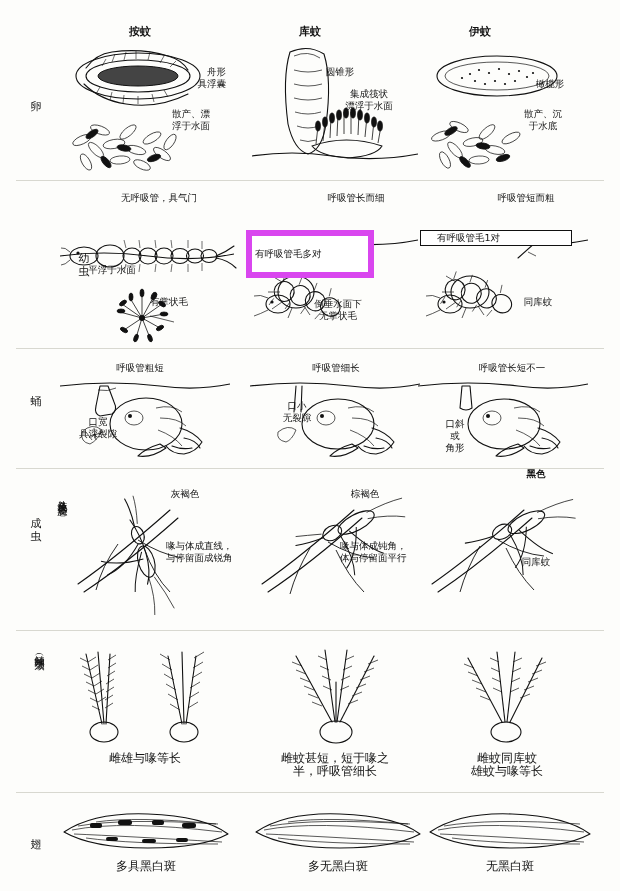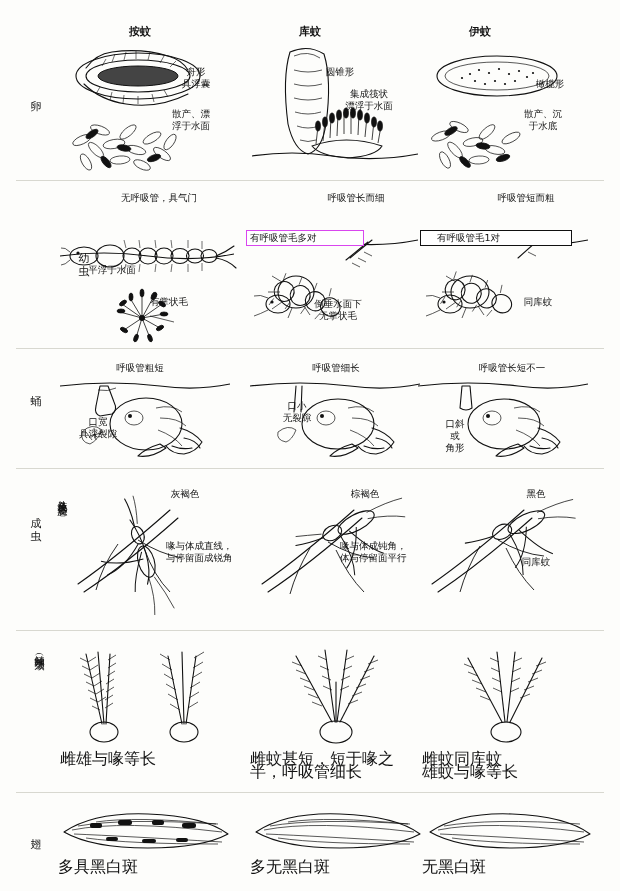--- a/index.html
+++ b/index.html
@@ -43,23 +43,23 @@
   }
   .art{position:absolute;}
   .art svg{display:block;overflow:visible;}
   .divider{
     position:absolute;
     left:16px;right:16px;
     border-top:1px solid #d8d8d0;
   }
   .caption{
     position:absolute;
-    font-size:16px;
+    font-size:12px;
     line-height:13px;
-    text-align:left;
+    text-align:center;
     color:#111;
     white-space:pre-line;
   }
   .ink{fill:none;stroke:#111;stroke-width:1.1;stroke-linecap:round;stroke-linejoin:round;}
   .ink-fill{fill:#111;stroke:#111;stroke-width:0.8;}
   .ink-thin{fill:none;stroke:#111;stroke-width:0.7;}
   .water{stroke:#111;stroke-width:1.2;fill:none;}
 </style>
 </head>
 <body>
@@ -109,21 +109,21 @@
         </g>
         <g class="ink-fill">
           <ellipse cx="26" cy="14" rx="7" ry="3" transform="rotate(-35 26 14)"></ellipse>
           <ellipse cx="58" cy="28" rx="7" ry="3" transform="rotate(10 58 28)"></ellipse>
           <ellipse cx="88" cy="38" rx="7" ry="3" transform="rotate(-20 88 38)"></ellipse>
           <ellipse cx="40" cy="42" rx="7" ry="3" transform="rotate(50 40 42)"></ellipse>
         </g>
       </g>
     </svg>
   </div>
-  <div class="note" style="left:166px;top:66px;width:60px;">舟形
+  <div class="note" style="left:166px;top:66px;width:60px;text-align:right;">舟形
 具浮囊</div>
   <div class="note" style="left:158px;top:108px;width:66px;">散产、漂
 浮于水面</div>
 
   <div class="art" style="left:250px;top:40px;">
     <svg width="170" height="130" viewBox="0 0 170 130">
 
       <path d="M40 12 q18 -8 34 2 q8 26 2 70 q-4 26 -18 30 q-14 -4 -20 -30 q-6 -46 2 -72 z" class="ink" stroke-width="1.5"></path>
       <path d="M44 16 q14 -6 26 2" class="ink-thin"></path>
       <g class="ink-thin">
@@ -280,21 +280,21 @@
         <path d="M34 74 l-10 -6 M32 84 l-12 0 M34 94 l-10 7 M44 100 l-4 10 M56 98 l6 9"></path>
       </g>
       <ellipse cx="30" cy="96" rx="12" ry="9" class="ink"></ellipse>
       <circle cx="24" cy="94" r="1.6" fill="#111"></circle>
       <g class="ink-thin">
         <path d="M20 90 q-8 -4 -14 -2 M20 102 q-8 4 -14 6"></path>
       </g>
     </svg>
   </div>
   <div class="note" style="left:296px;top:192px;width:120px;">呼吸管长而细</div>
-  <div class="note left" style="left:246px;top:230px;width:110px;border:1px solid #d946ef;padding:1px 3px;background:#fff;">有呼吸管毛多对</div>
+  <div class="note left" style="left:246px;top:230px;width:110px;border:6px solid #d946ef;padding:12px 3px;background:#fff;">有呼吸管毛多对</div>
   <div class="note" style="left:298px;top:298px;width:80px;">倒垂水面下
 无掌状毛</div>
 
   <div class="art" style="left:418px;top:208px;">
     <svg width="175" height="135" viewBox="0 0 175 135">
       <path d="M6 34 q40 -6 80 0 q44 6 84 -2" class="water"></path>
       <path d="M118 34 l-18 16" class="ink" stroke-width="2.4"></path>
       <g stroke="#111" stroke-width="0.7">
           <path d="M110 44 l8 4"></path>
         </g>
@@ -469,21 +469,21 @@
           </g>
         <g stroke="#111" stroke-width="1" fill="none">
           <path d="M26 20 q2 26 -6 42 M36 20 q10 26 20 36 M44 20 q-12 24 -28 32"></path>
         </g>
       </g>
       <g stroke="#111" stroke-width="0.9" fill="none">
         <path d="M48 54 q-14 24 -20 46 M74 56 q12 26 28 42 M66 48 q24 14 46 16"></path>
       </g>
     </svg>
   </div>
-  <div class="note" style="left:506px;top:488px;width:60px;">黑色</div>
+  <div class="note" style="left:506px;top:468px;width:60px;font-weight:bold;">黑色</div>
   <div class="note" style="left:506px;top:556px;width:60px;">同库蚊</div>
 
   <div class="divider" style="top:630px;"></div>
 
   <div class="art" style="left:58px;top:646px;">
     <svg width="180" height="100" viewBox="0 0 180 100">
 
       <g transform="translate(46,0)">
         <ellipse cx="0" cy="86" rx="14" ry="10" class="ink" fill="#222"></ellipse>
         <path d="M-2 78 l-16 -70" class="ink"></path>

